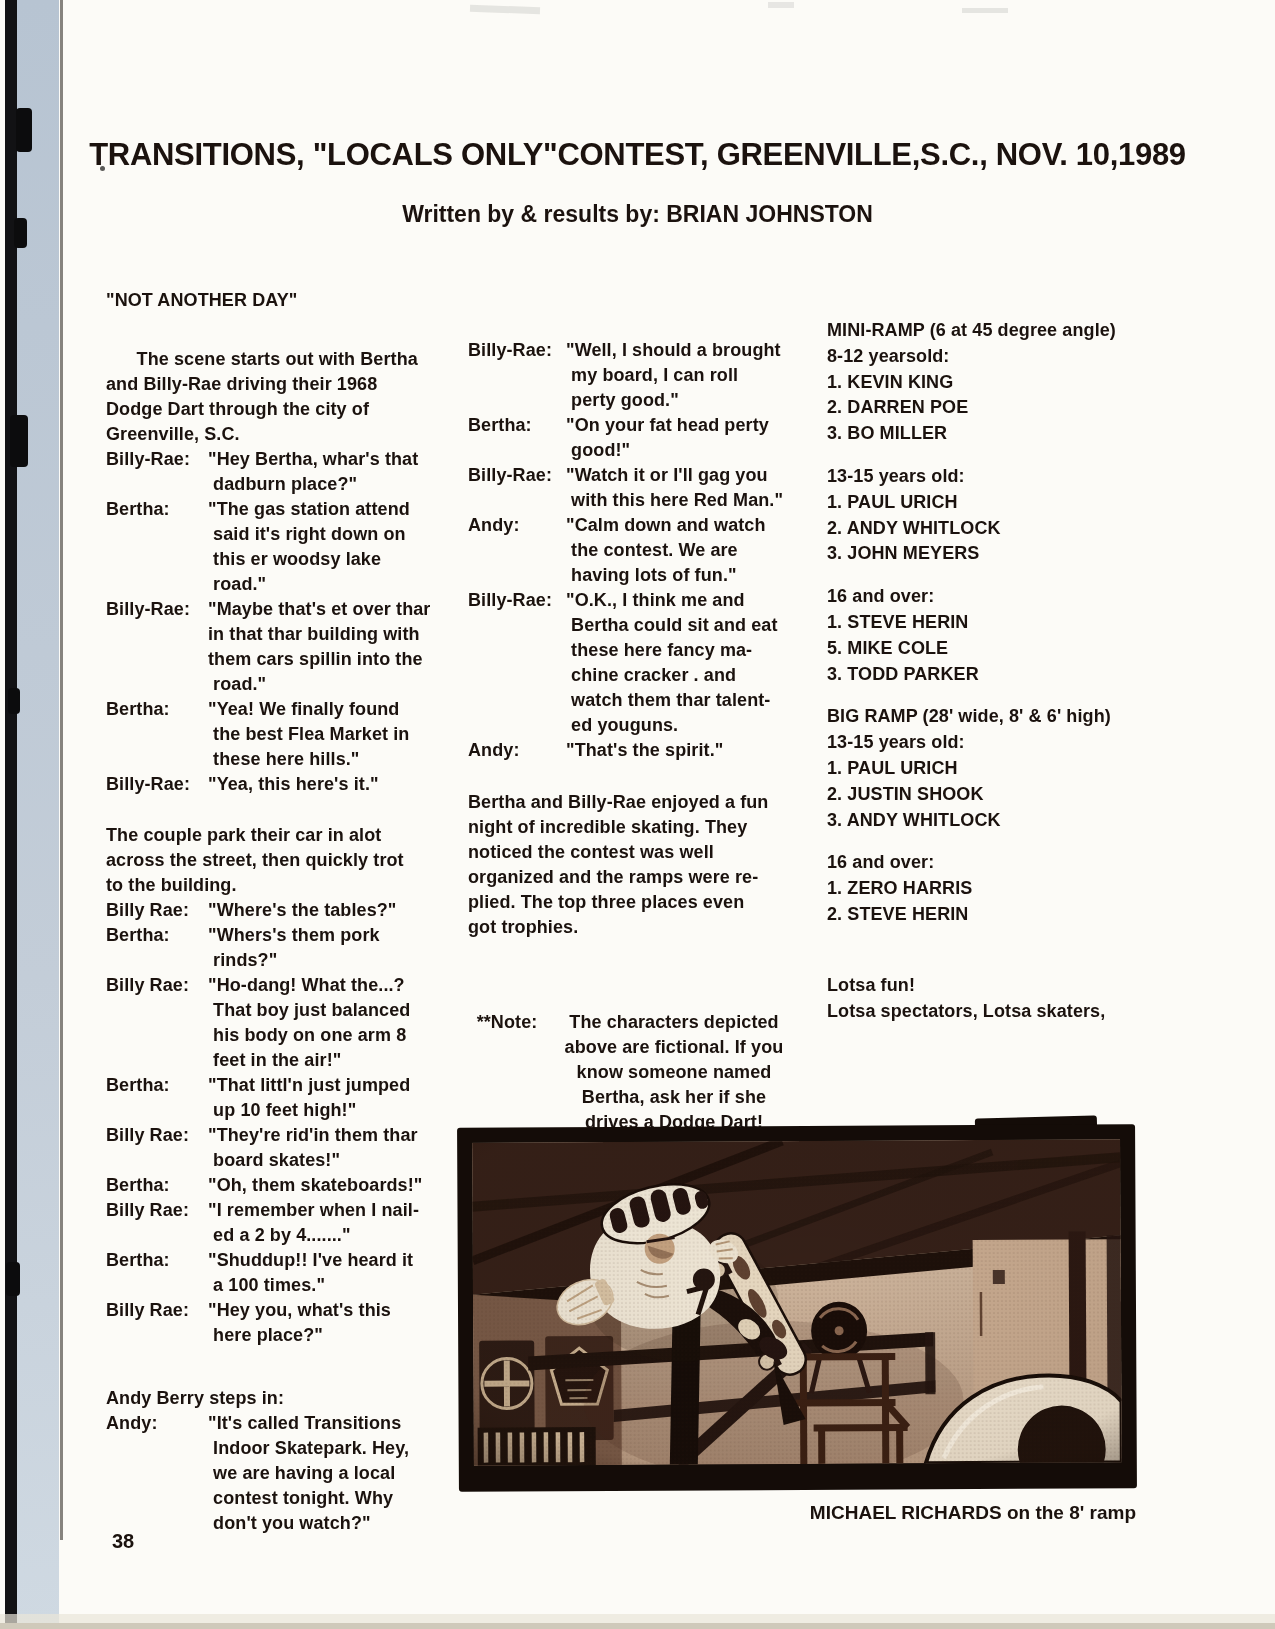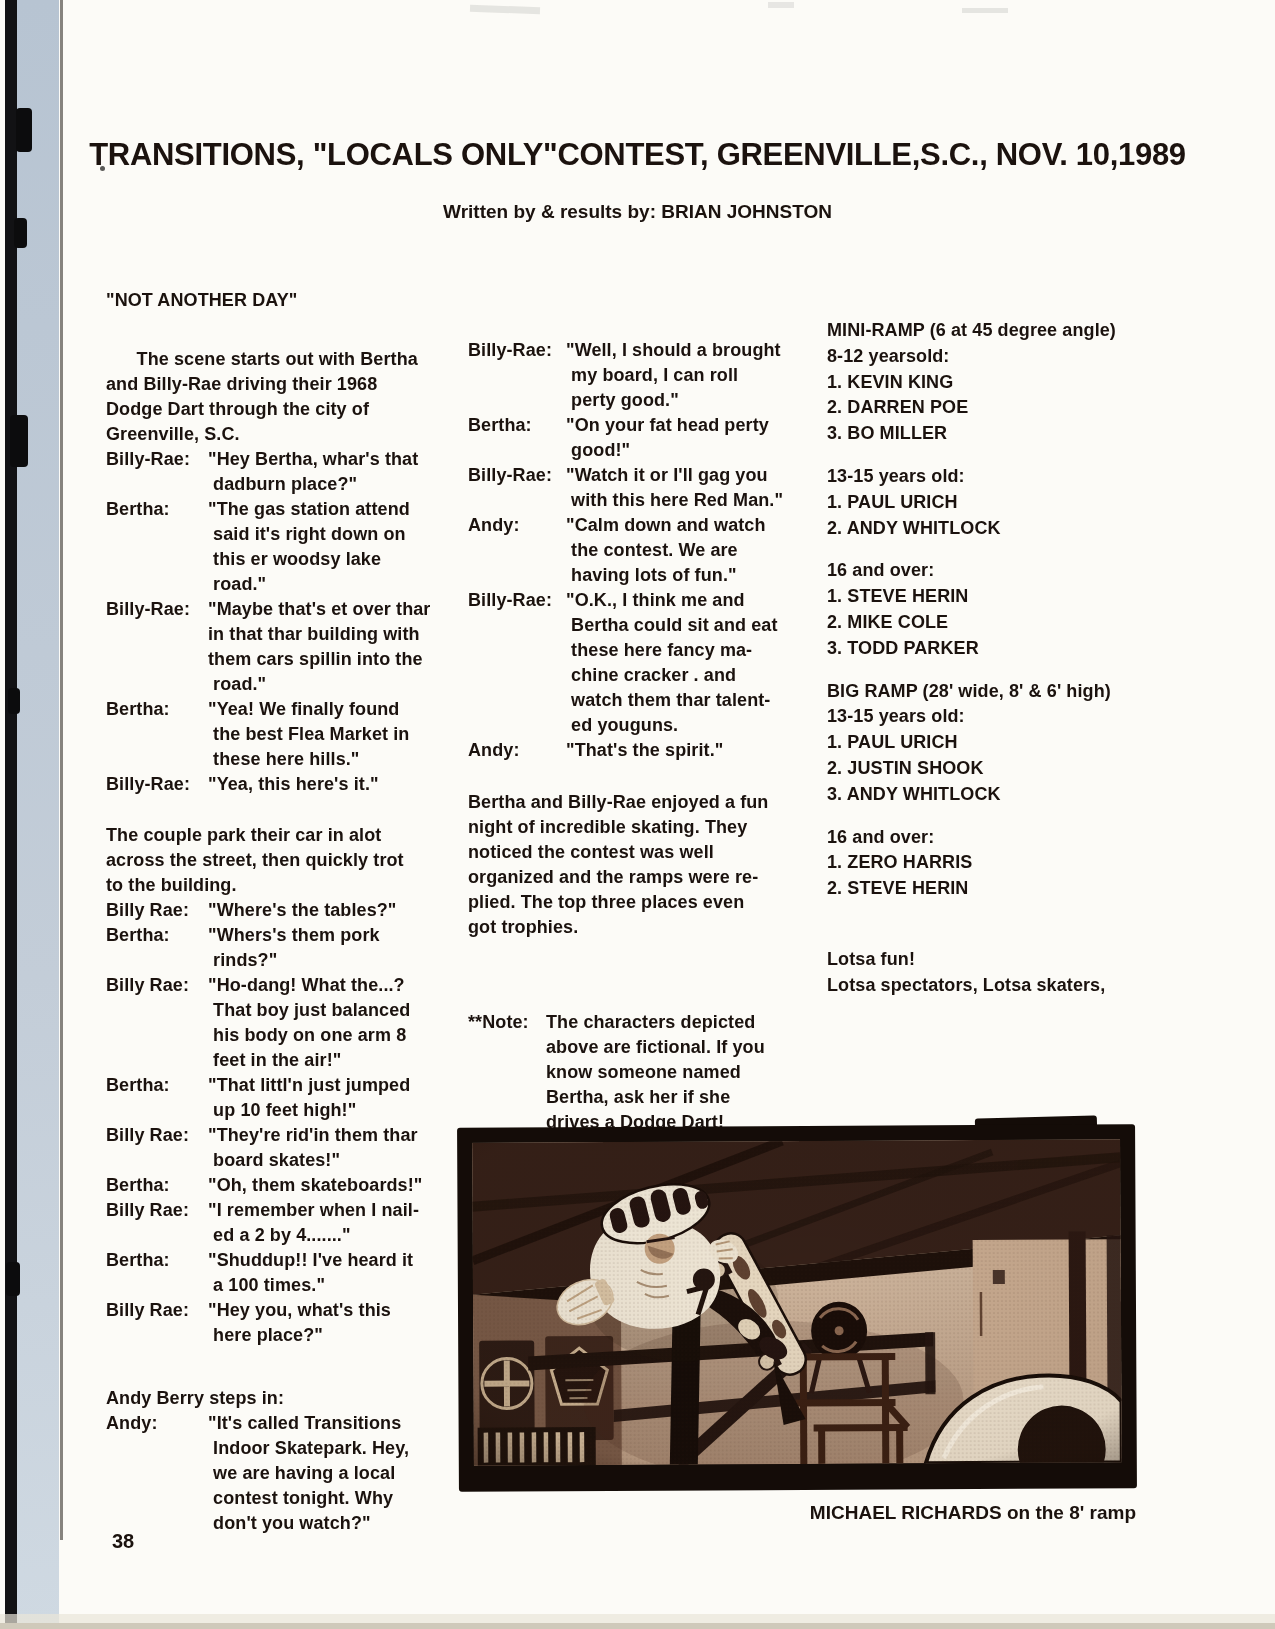--- a/index.html
+++ b/index.html
@@ -16,30 +16,30 @@
   .edge-line{position:absolute;left:60px;top:0;width:3px;height:1540px;background:#46423e;opacity:.65;}
   .edge-blob{position:absolute;background:#0c0c0d;border-radius:4px;}
   .bottom-strip{position:absolute;left:0;bottom:0;width:1275px;height:6px;background:#cfc9ba;}
   .bottom-strip2{position:absolute;left:0;bottom:6px;width:1275px;height:9px;background:#e9e5d9;opacity:.7;}
   .speck{position:absolute;background:#c9c9c5;}
   .dot-speck{position:absolute;left:100px;top:166px;width:5px;height:5px;background:#5a5a58;border-radius:50%;}
 
   
   .title{position:absolute;left:0;top:137px;width:1275px;text-align:center;
     font-size:31px;letter-spacing:-0.3px;white-space:nowrap;}
-  .byline{position:absolute;left:0;top:201px;width:1275px;text-align:center;font-size:19px;}
+  .byline{position:absolute;left:0;top:201px;width:1275px;text-align:center;font-size:23px;}
 
   
   .col{position:absolute;font-size:18px;line-height:25px;letter-spacing:0.1px;}
   .col-left{left:106px;top:288px;width:352px;--lw:102px;}
   .col-middle{left:468px;top:338px;width:334px;--lw:98px;}
   .col-right{left:827px;top:290px;width:340px;line-height:25.8px;}
   .para,.quote{white-space:pre-wrap;}
   .dialogue{display:grid;grid-template-columns:var(--lw,102px) 1fr;}
-  .dialogue.note{grid-template-columns:78px 1fr;}
+  .dialogue.note{grid-template-columns:78px 1fr;text-align:center;}
   .gap{width:100%;}
   .heading,.line{white-space:pre;}
 
   
   .photo-frame{position:absolute;left:458px;top:1126px;width:678px;height:364px;
     background:#140c08;border-radius:3px;box-sizing:border-box;
     padding:15px 15px 26px 15px;transform:rotate(-0.3deg);}
   .photo-bump{position:absolute;left:975px;top:1117px;width:122px;height:16px;
     background:#140c08;transform:rotate(-1.6deg);border-radius:3px;}
   .photo-frame svg{width:100%;height:100%;display:block;}
@@ -221,24 +221,25 @@
     <div class="gap" style="height: 28px;"></div>
     <div class="line">MINI-RAMP (6 at 45 degree angle)</div>
     <div class="line">8-12 yearsold:</div>
     <div class="line">1. KEVIN KING</div>
     <div class="line">2. DARREN POE</div>
     <div class="line">3. BO MILLER</div>
     <div class="gap" style="height: 17px;"></div>
     <div class="line">13-15 years old:</div>
     <div class="line">1. PAUL URICH</div>
     <div class="line">2. ANDY WHITLOCK</div>
+    <div class="line">3. JOHN MEYERS</div>
     <div class="gap" style="height: 17px;"></div>
     <div class="line">16 and over:</div>
     <div class="line">1. STEVE HERIN</div>
-    <div class="line">2. MIKE COLE</div>
+    <div class="line">5. MIKE COLE</div>
     <div class="line">3. TODD PARKER</div>
     <div class="gap" style="height: 17px;"></div>
     <div class="line">BIG RAMP (28' wide, 8' &amp; 6' high)</div>
     <div class="line">13-15 years old:</div>
     <div class="line">1. PAUL URICH</div>
     <div class="line">2. JUSTIN SHOOK</div>
     <div class="line">3. ANDY WHITLOCK</div>
     <div class="gap" style="height: 17px;"></div>
     <div class="line">16 and over:</div>
     <div class="line">1. ZERO HARRIS</div>

